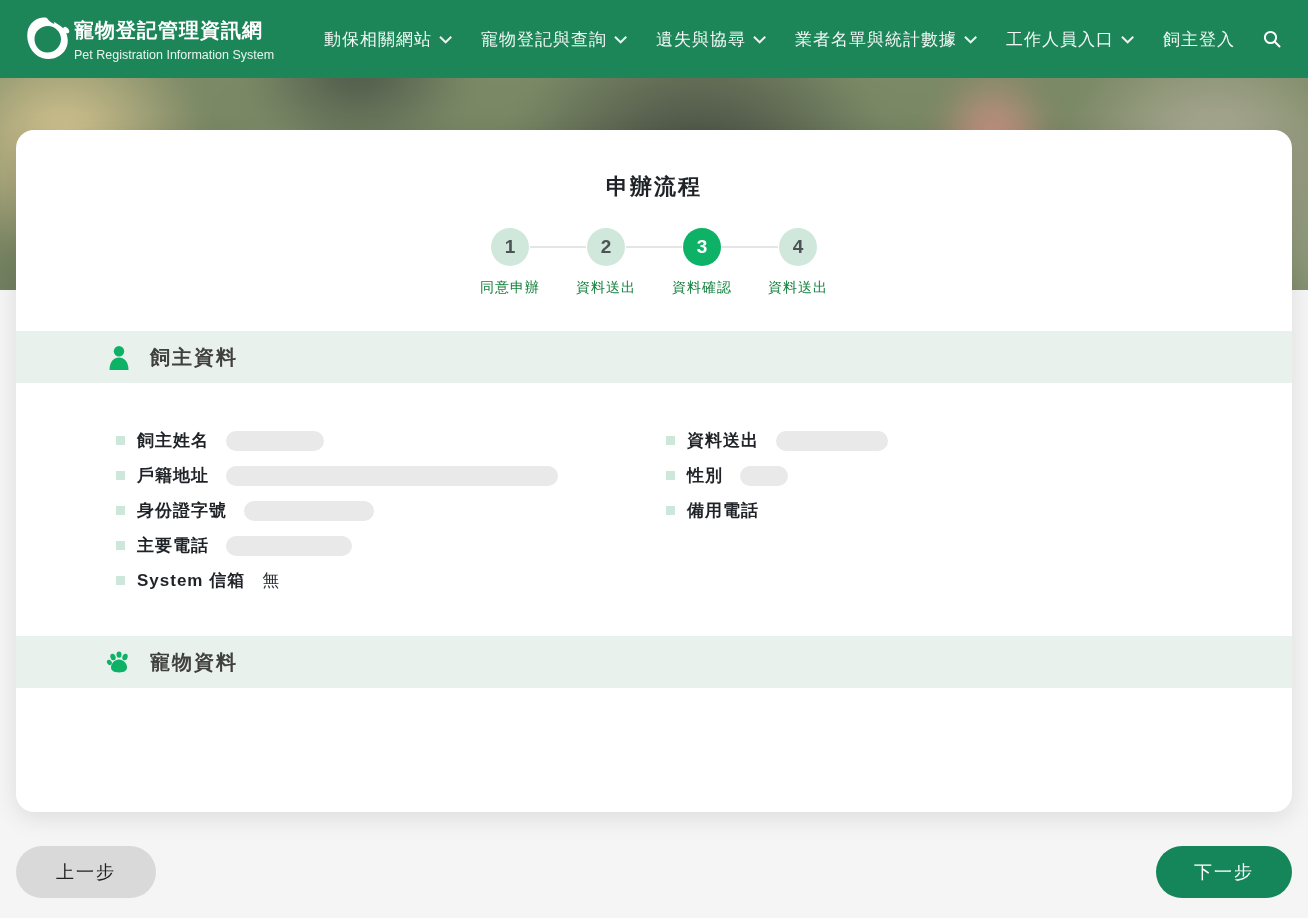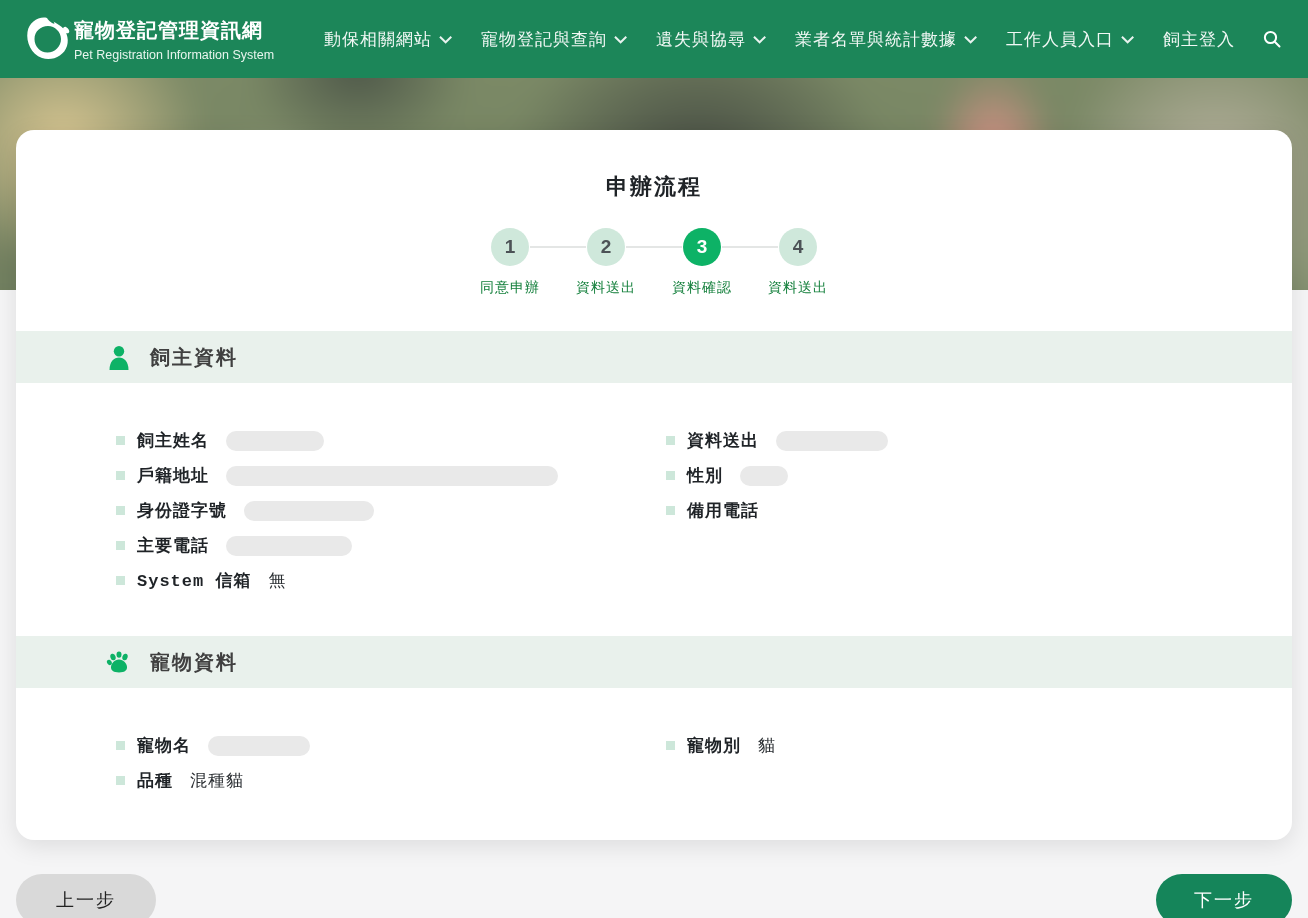--- a/index.html
+++ b/index.html
@@ -86,21 +86,21 @@
   .section-band {
     margin-top:34px; height:52px; background:#e9f1ec;
     display:flex; align-items:center; gap:18px; padding-left:90px;
   }
   .section-band .sec-icon { width:26px; height:26px; display:flex; }
   .section-title { font-size:20px; font-weight:bold; color:#404040; letter-spacing:2px; }
 
   .fields {
     display:flex; padding:46px 60px 10px 100px;
   }
-  .fields .col { width:550px; display:flex; flex-direction:column; gap:12px;font-family:Liberation Mono, monospace; }
+  .fields .col { width:550px; display:flex; flex-direction:column; gap:12px; }
   .fields .col + .col { margin-left:0; }
   .field-row { display:flex; align-items:center; min-height:23px; }
   .bullet {
     width:9px; height:9px; background:#cde7da; margin-right:12px; flex:0 0 auto;
   }
   .f-label { font-size:17px; font-weight:bold; color:#1f2327; letter-spacing:1px; margin-right:17px; white-space:nowrap; }
   .f-value { font-size:17px; color:#2a2e32; letter-spacing:1px; }
   .pill { height:20px; border-radius:10px; background:#e9e9e9; display:inline-block; }
   .pill.w-name   { width:98px; }
   .pill.w-birth  { width:112px; }
@@ -270,41 +270,20 @@
           <ellipse cx="7" cy="8" rx="2.6" ry="3.3" fill="#0db266" transform="rotate(-18 7 8)"></ellipse>
           <ellipse cx="13" cy="5.6" rx="2.5" ry="3.2" fill="#0db266"></ellipse>
           <ellipse cx="19" cy="8" rx="2.6" ry="3.3" fill="#0db266" transform="rotate(18 19 8)"></ellipse>
           <ellipse cx="3.4" cy="13.4" rx="2.2" ry="2.8" fill="#0db266" transform="rotate(-35 3.4 13.4)"></ellipse>
           <path d="M13 10.5 C17.5 10.5 21 14.5 21 18.3 C21 21.6 18.6 23.5 13 23.5 C7.4 23.5 5 21.6 5 18.3 C5 14.5 8.5 10.5 13 10.5 Z" fill="#0db266"></path>
         </svg>
       </span>
       <span class="section-title">寵物資料</span>
     </div>
 
-    <div class="fields pet-fields">
-      <div class="col">
-        <div class="field-row">
-          <span class="bullet"></span>
-          <span class="f-label">寵物名</span>
-          <span class="pill w-pet"></span>
-        </div>
-        <div class="field-row">
-          <span class="bullet"></span>
-          <span class="f-label">品種</span>
-          <span class="f-value">混種貓</span>
-        </div>
-      </div>
-      <div class="col">
-        <div class="field-row">
-          <span class="bullet"></span>
-          <span class="f-label">寵物別</span>
-          <span class="f-value">貓</span>
-        </div>
-      </div>
-    </div>
 
   </main>
 
   <div class="footer-actions">
     <button class="btn btn-prev">上一步</button>
     <button class="btn btn-next">下一步</button>
   </div>
 </div>
 
 </body></html>

